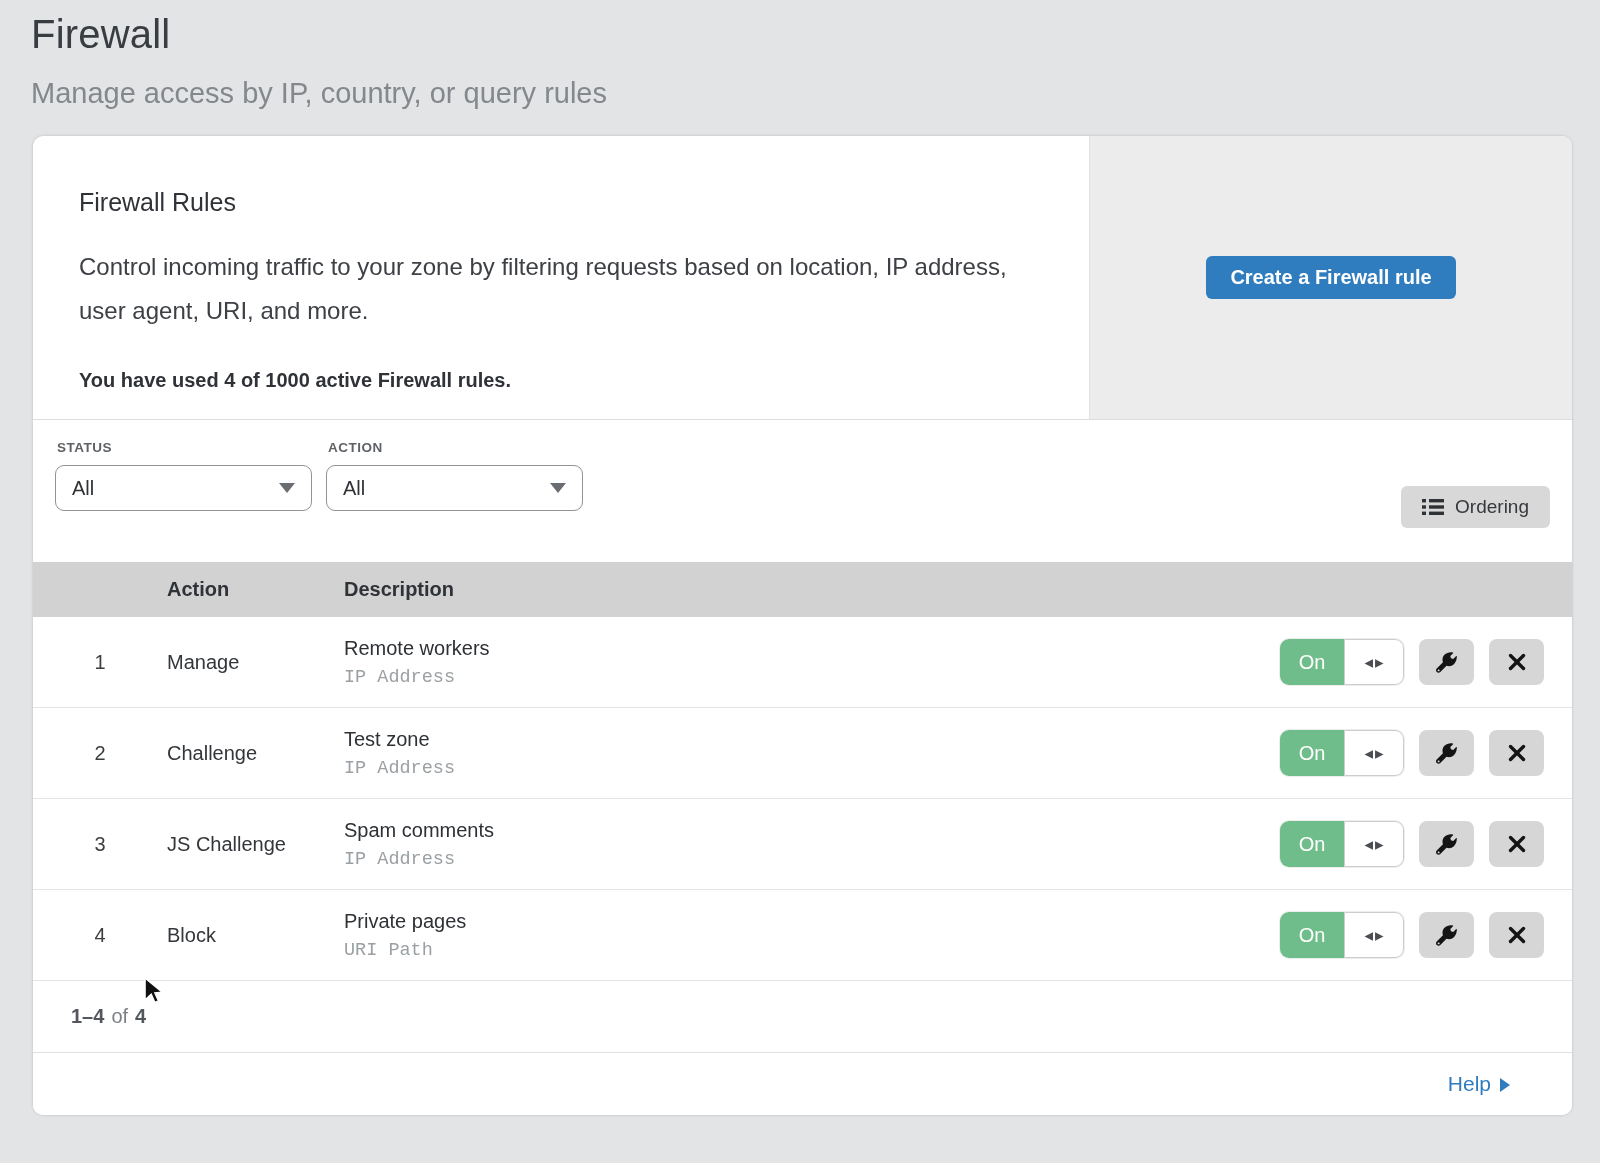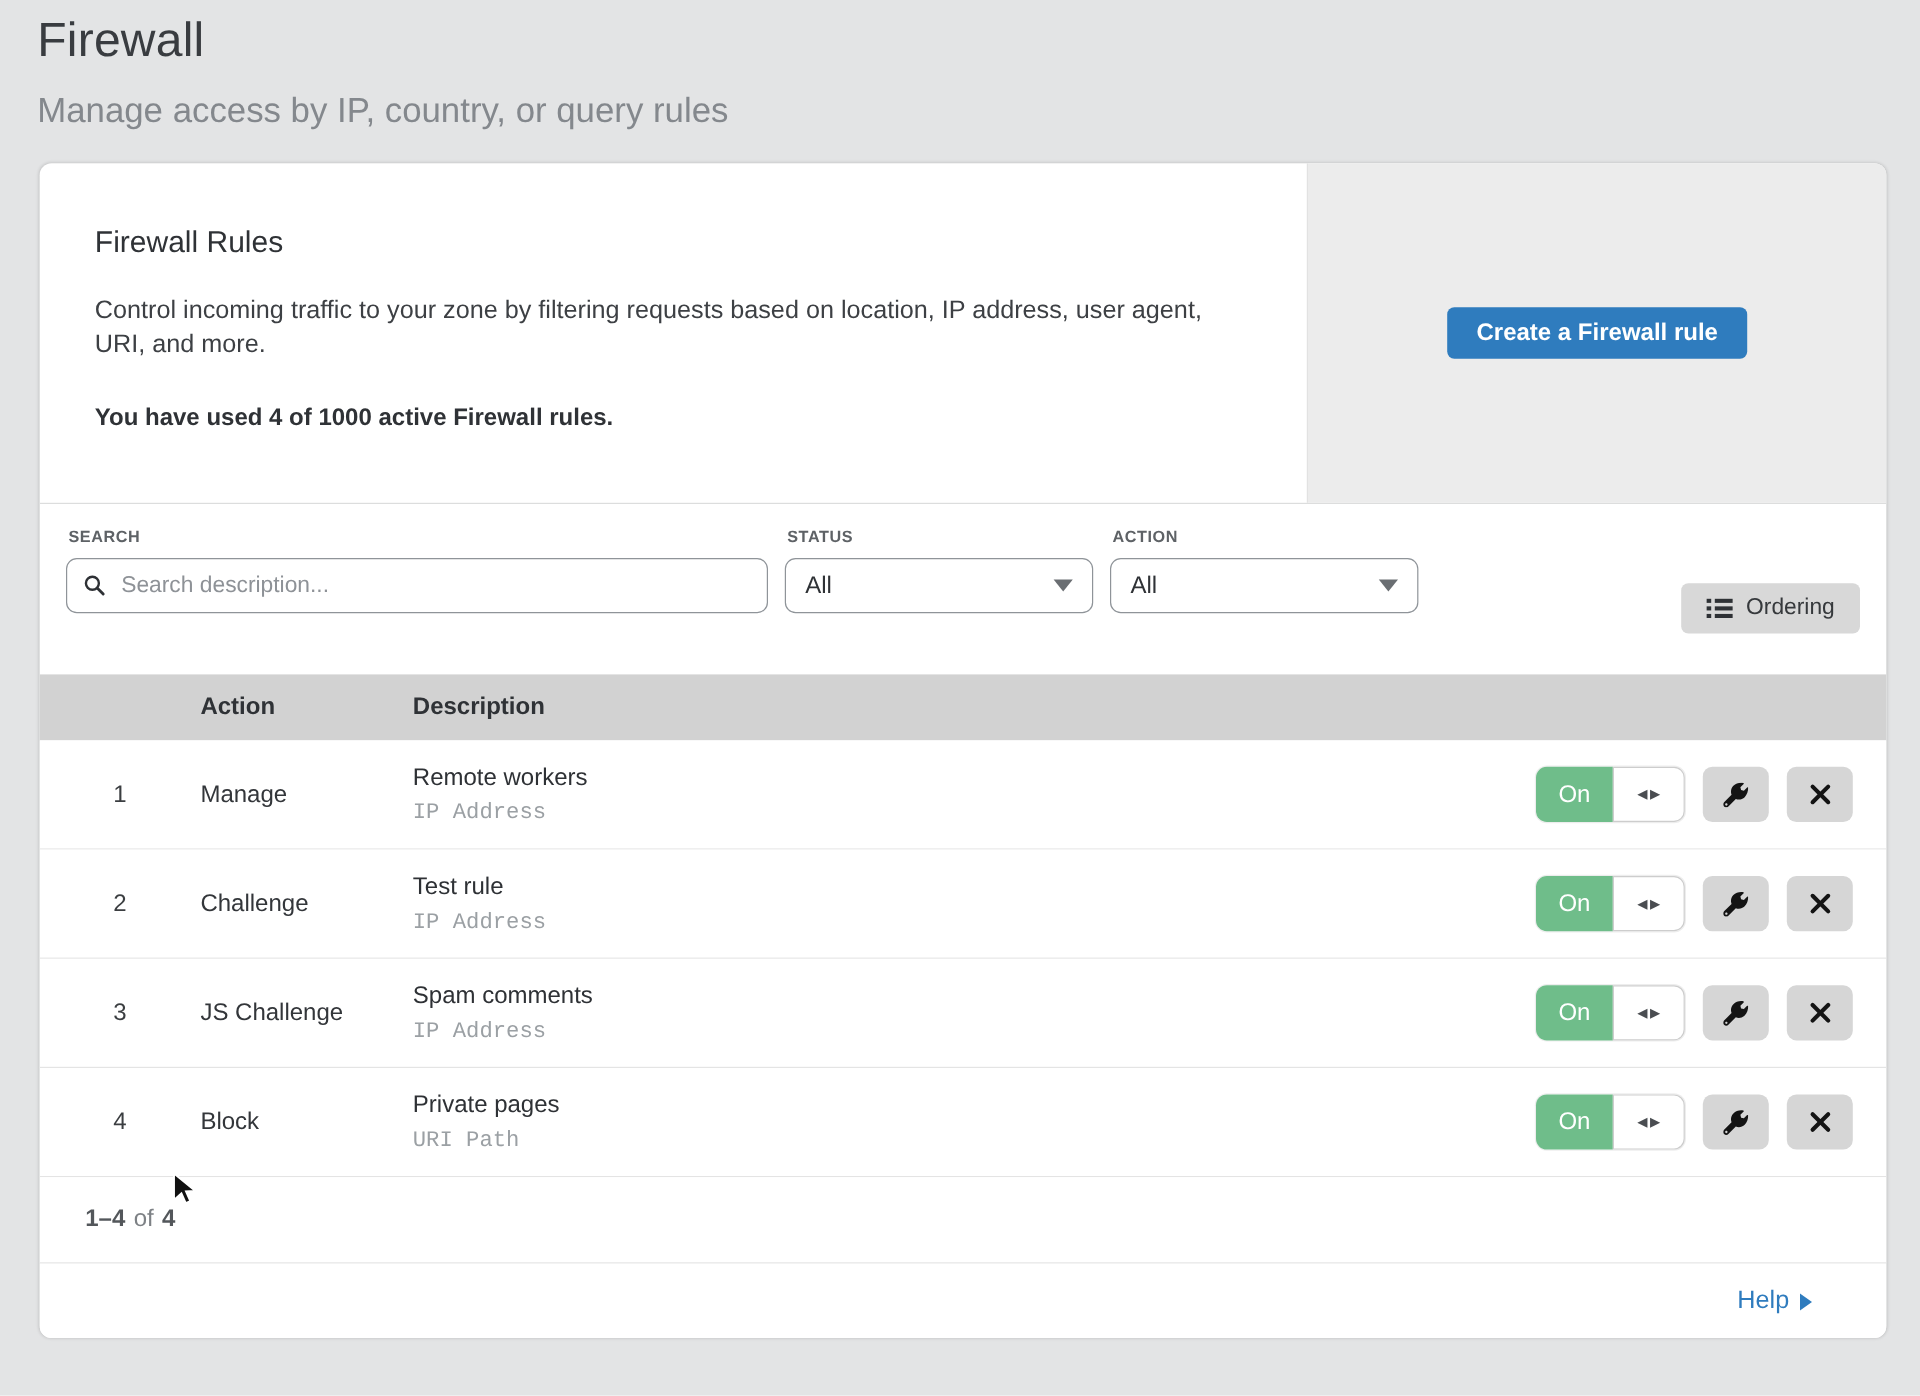--- a/index.html
+++ b/index.html
@@ -20,21 +20,21 @@
     background:#fff; border-radius:10px;
     box-shadow:0 0 3px rgba(0,0,0,.18);
     overflow:hidden;
   }
 
   
   .card-top { display:flex; height:284px; border-bottom:1px solid #dcdddd; }
   .card-top-left { width:1057px; padding:52px 40px 0 46px; border-right:1px solid #e2e2e2; }
   .card-top-right { flex:1; background:#ececec; display:flex; align-items:center; justify-content:center; }
   .card-heading { font-size:25px; font-weight:400; color:#2f3236; margin:0 0 28px 0; }
-  .card-desc { font-size:21px; line-height:28px; color:#3d4044; max-width:950px; margin:0 0 36px 0; }
+  .card-desc { font-size:24px; line-height:44px; color:#3d4044; max-width:950px; margin:0 0 36px 0; }
   .card-usage { font-size:20px; font-weight:700; color:#2f3236; margin:0; }
   .btn-primary {
     background:#2f7cbe; color:#fff; border:none; border-radius:6px;
     font-size:20px; font-weight:600; padding:0 24px; height:43px;
     font-family:inherit; cursor:pointer;
   }
 
   
   .filters { height:142px; display:flex; align-items:flex-start; padding:16px 22px 0 22px; }
   .filter-group { display:flex; flex-direction:column; margin-right:14px; }
@@ -117,30 +117,20 @@
       <h2 class="card-heading">Firewall Rules</h2>
       <p class="card-desc">Control incoming traffic to your zone by filtering requests based on location, IP address, user agent, URI, and more.</p>
       <p class="card-usage">You have used 4 of 1000 active Firewall rules.</p>
     </div>
     <div class="card-top-right">
       <button class="btn-primary">Create a Firewall rule</button>
     </div>
   </div>
 
   <div class="filters">
-    <div class="filter-group">
-      <span class="filter-label">SEARCH</span>
-      <div class="search-box">
-        <svg width="20" height="20" viewBox="0 0 20 20">
-          <circle cx="8" cy="8" r="5.4" fill="none" stroke="#2e3135" stroke-width="2"></circle>
-          <line x1="12.2" y1="12.2" x2="17" y2="17" stroke="#2e3135" stroke-width="2.4" stroke-linecap="round"></line>
-        </svg>
-        <input class="search-input" type="text" placeholder="Search description..." style="">
-      </div>
-    </div>
     <div class="filter-group">
       <span class="filter-label">STATUS</span>
       <div class="select-box">
         <span>All</span>
         <span class="caret-down"></span>
       </div>
     </div>
     <div class="filter-group">
       <span class="filter-label">ACTION</span>
       <div class="select-box">
@@ -190,21 +180,21 @@
           <line x1="15.5" y1="2.5" x2="2.5" y2="15.5" stroke="#141414" stroke-width="3.4" stroke-linecap="round"></line>
         </svg>
       </button>
     </div>
   </div>
 
   <div class="rule-row">
     <span class="cell-num">2</span>
     <span class="cell-action">Challenge</span>
     <div class="cell-desc">
-      <div class="desc-primary">Test rule</div>
+      <div class="desc-primary">Test zone</div>
       <div class="desc-secondary">IP Address</div>
     </div>
     <div class="controls">
       <div class="toggle">
         <span class="toggle-on">On</span>
         <span class="toggle-handle">◂▸</span>
       </div>
       <button class="icon-btn">
         <svg width="21" height="21" viewBox="0 0 512 512">
           <path fill="#141414" d="M507.7 109.4c-2.2-9.9-14.5-13.5-21.7-6.3l-66 66-56.6-14.1-14.1-56.6 66-66c7.2-7.2 3.6-19.5-6.3-21.7C337-3.2 257.7 18.6 206.5 69.8c-48.6 48.6-60.4 119.9-36.9 179.8L18 401.3c-24 24-24 62.9 0 86.9s62.9 24 86.9 0l151.7-151.7c59.9 23.5 131.2 11.7 179.8-36.9 51.3-51.2 73.1-130.5 71.3-190.2zM64 472c-13.2 0-24-10.8-24-24 0-13.3 10.8-24 24-24s24 10.7 24 24c0 13.2-10.8 24-24 24z"></path>

